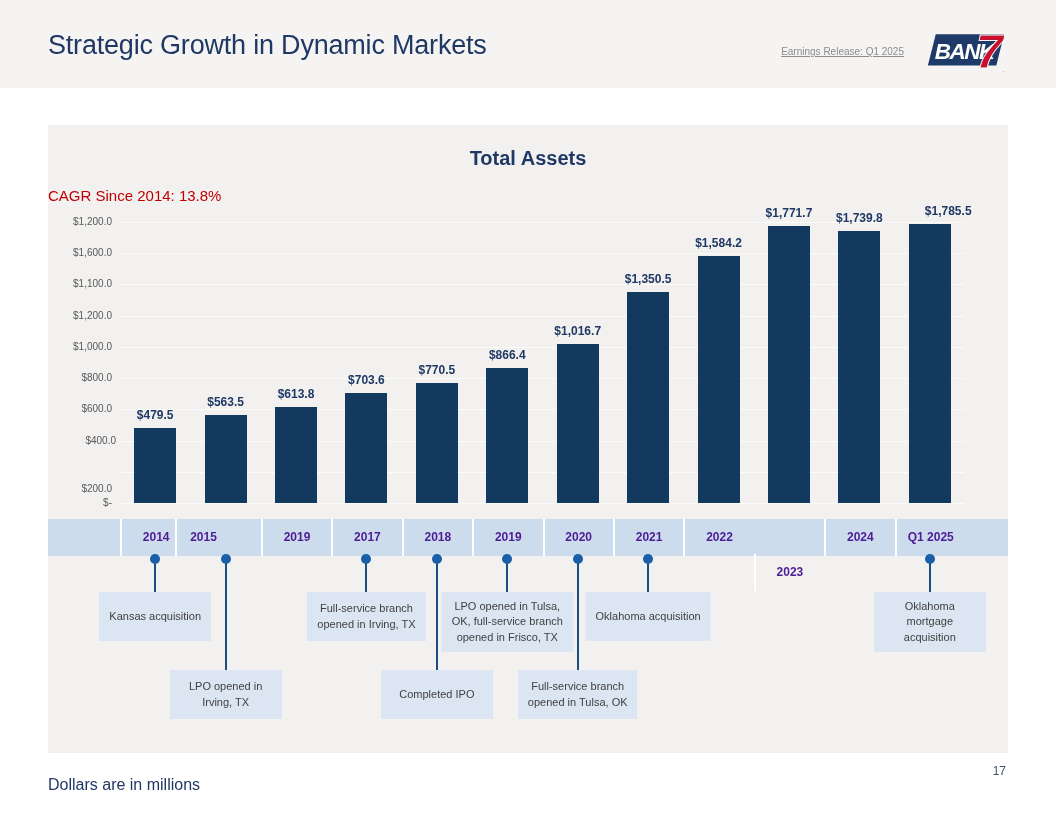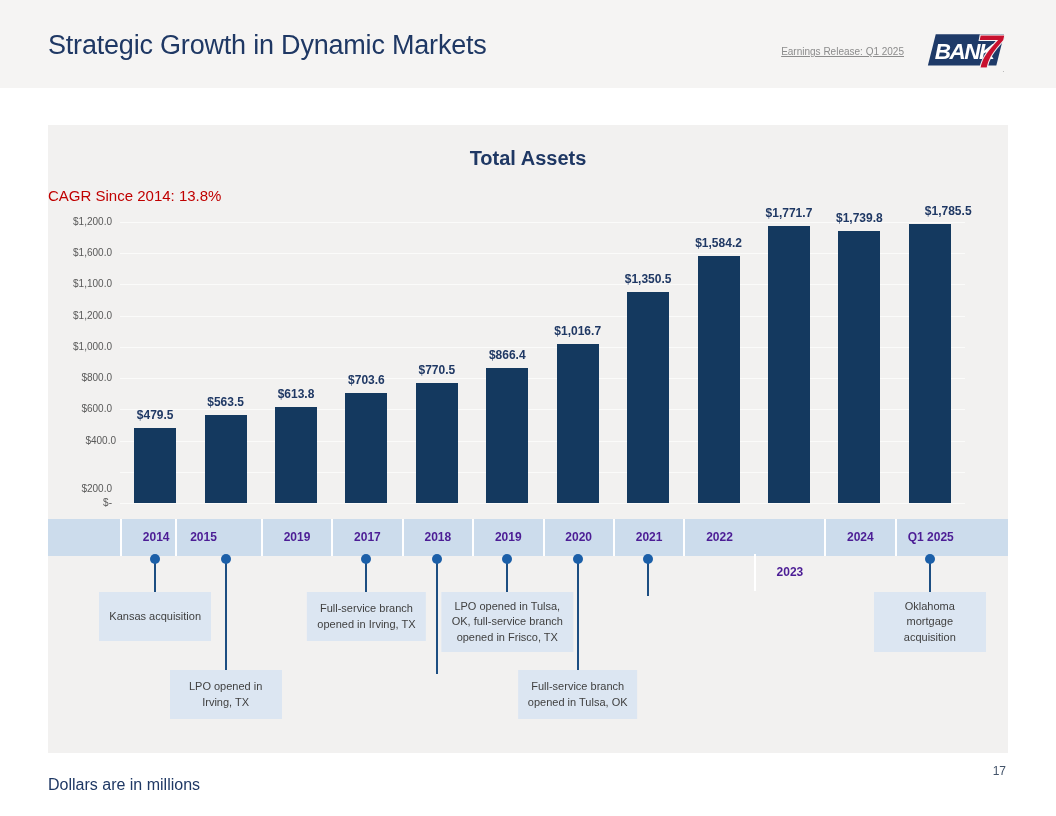--- a/index.html
+++ b/index.html
@@ -136,31 +136,33 @@
       <div class="connector" style="left: 176.625px; top: 434px; height: 115px; background: rgb(29, 78, 130);"></div>
       <div class="dot" style="left: 172.625px; top: 429px; background: rgb(27, 95, 168);"></div>
       <div class="callout" style="left: 177.625px; top: 545px; background: rgb(220, 230, 242);">LPO opened in
 Irving, TX</div>
       <div class="connector" style="left: 317.458px; top: 434px; height: 37px; background: rgb(29, 78, 130);"></div>
       <div class="dot" style="left: 313.458px; top: 429px; background: rgb(27, 95, 168);"></div>
       <div class="callout" style="left: 318.458px; top: 467px; background: rgb(220, 230, 242);">Full-service branch
 opened in Irving, TX</div>
       <div class="connector" style="left: 387.875px; top: 434px; height: 115px; background: rgb(29, 78, 130);"></div>
       <div class="dot" style="left: 383.875px; top: 429px; background: rgb(27, 95, 168);"></div>
+      <div class="callout" style="left: 388.875px; top: 545px; background: rgb(220, 230, 242);">Completed IPO</div>
       <div class="connector" style="left: 458.292px; top: 434px; height: 37px; background: rgb(29, 78, 130);"></div>
       <div class="dot" style="left: 454.292px; top: 429px; background: rgb(27, 95, 168);"></div>
       <div class="callout" style="left: 459.292px; top: 467px; background: rgb(220, 230, 242);">LPO opened in Tulsa,
 OK, full-service branch
 opened in Frisco, TX</div>
       <div class="connector" style="left: 528.708px; top: 434px; height: 115px; background: rgb(29, 78, 130);"></div>
       <div class="dot" style="left: 524.708px; top: 429px; background: rgb(27, 95, 168);"></div>
       <div class="callout" style="left: 529.708px; top: 545px; background: rgb(220, 230, 242);">Full-service branch
 opened in Tulsa, OK</div>
       <div class="connector" style="left: 599.125px; top: 434px; height: 37px; background: rgb(29, 78, 130);"></div>
       <div class="dot" style="left: 595.125px; top: 429px; background: rgb(27, 95, 168);"></div>
+      <div class="callout" style="left: 600.125px; top: 467px; background: rgb(220, 230, 242);">Oklahoma acquisition</div>
       <div class="connector" style="left: 880.792px; top: 434px; height: 37px; background: rgb(29, 78, 130);"></div>
       <div class="dot" style="left: 876.792px; top: 429px; background: rgb(27, 95, 168);"></div>
       <div class="callout" style="left: 881.792px; top: 467px; background: rgb(220, 230, 242);">Oklahoma mortgage
 acquisition</div>
     </div>
 
   <div class="footnote">Dollars are in millions</div>
   <div class="page-number">17</div>
 
 </div>

